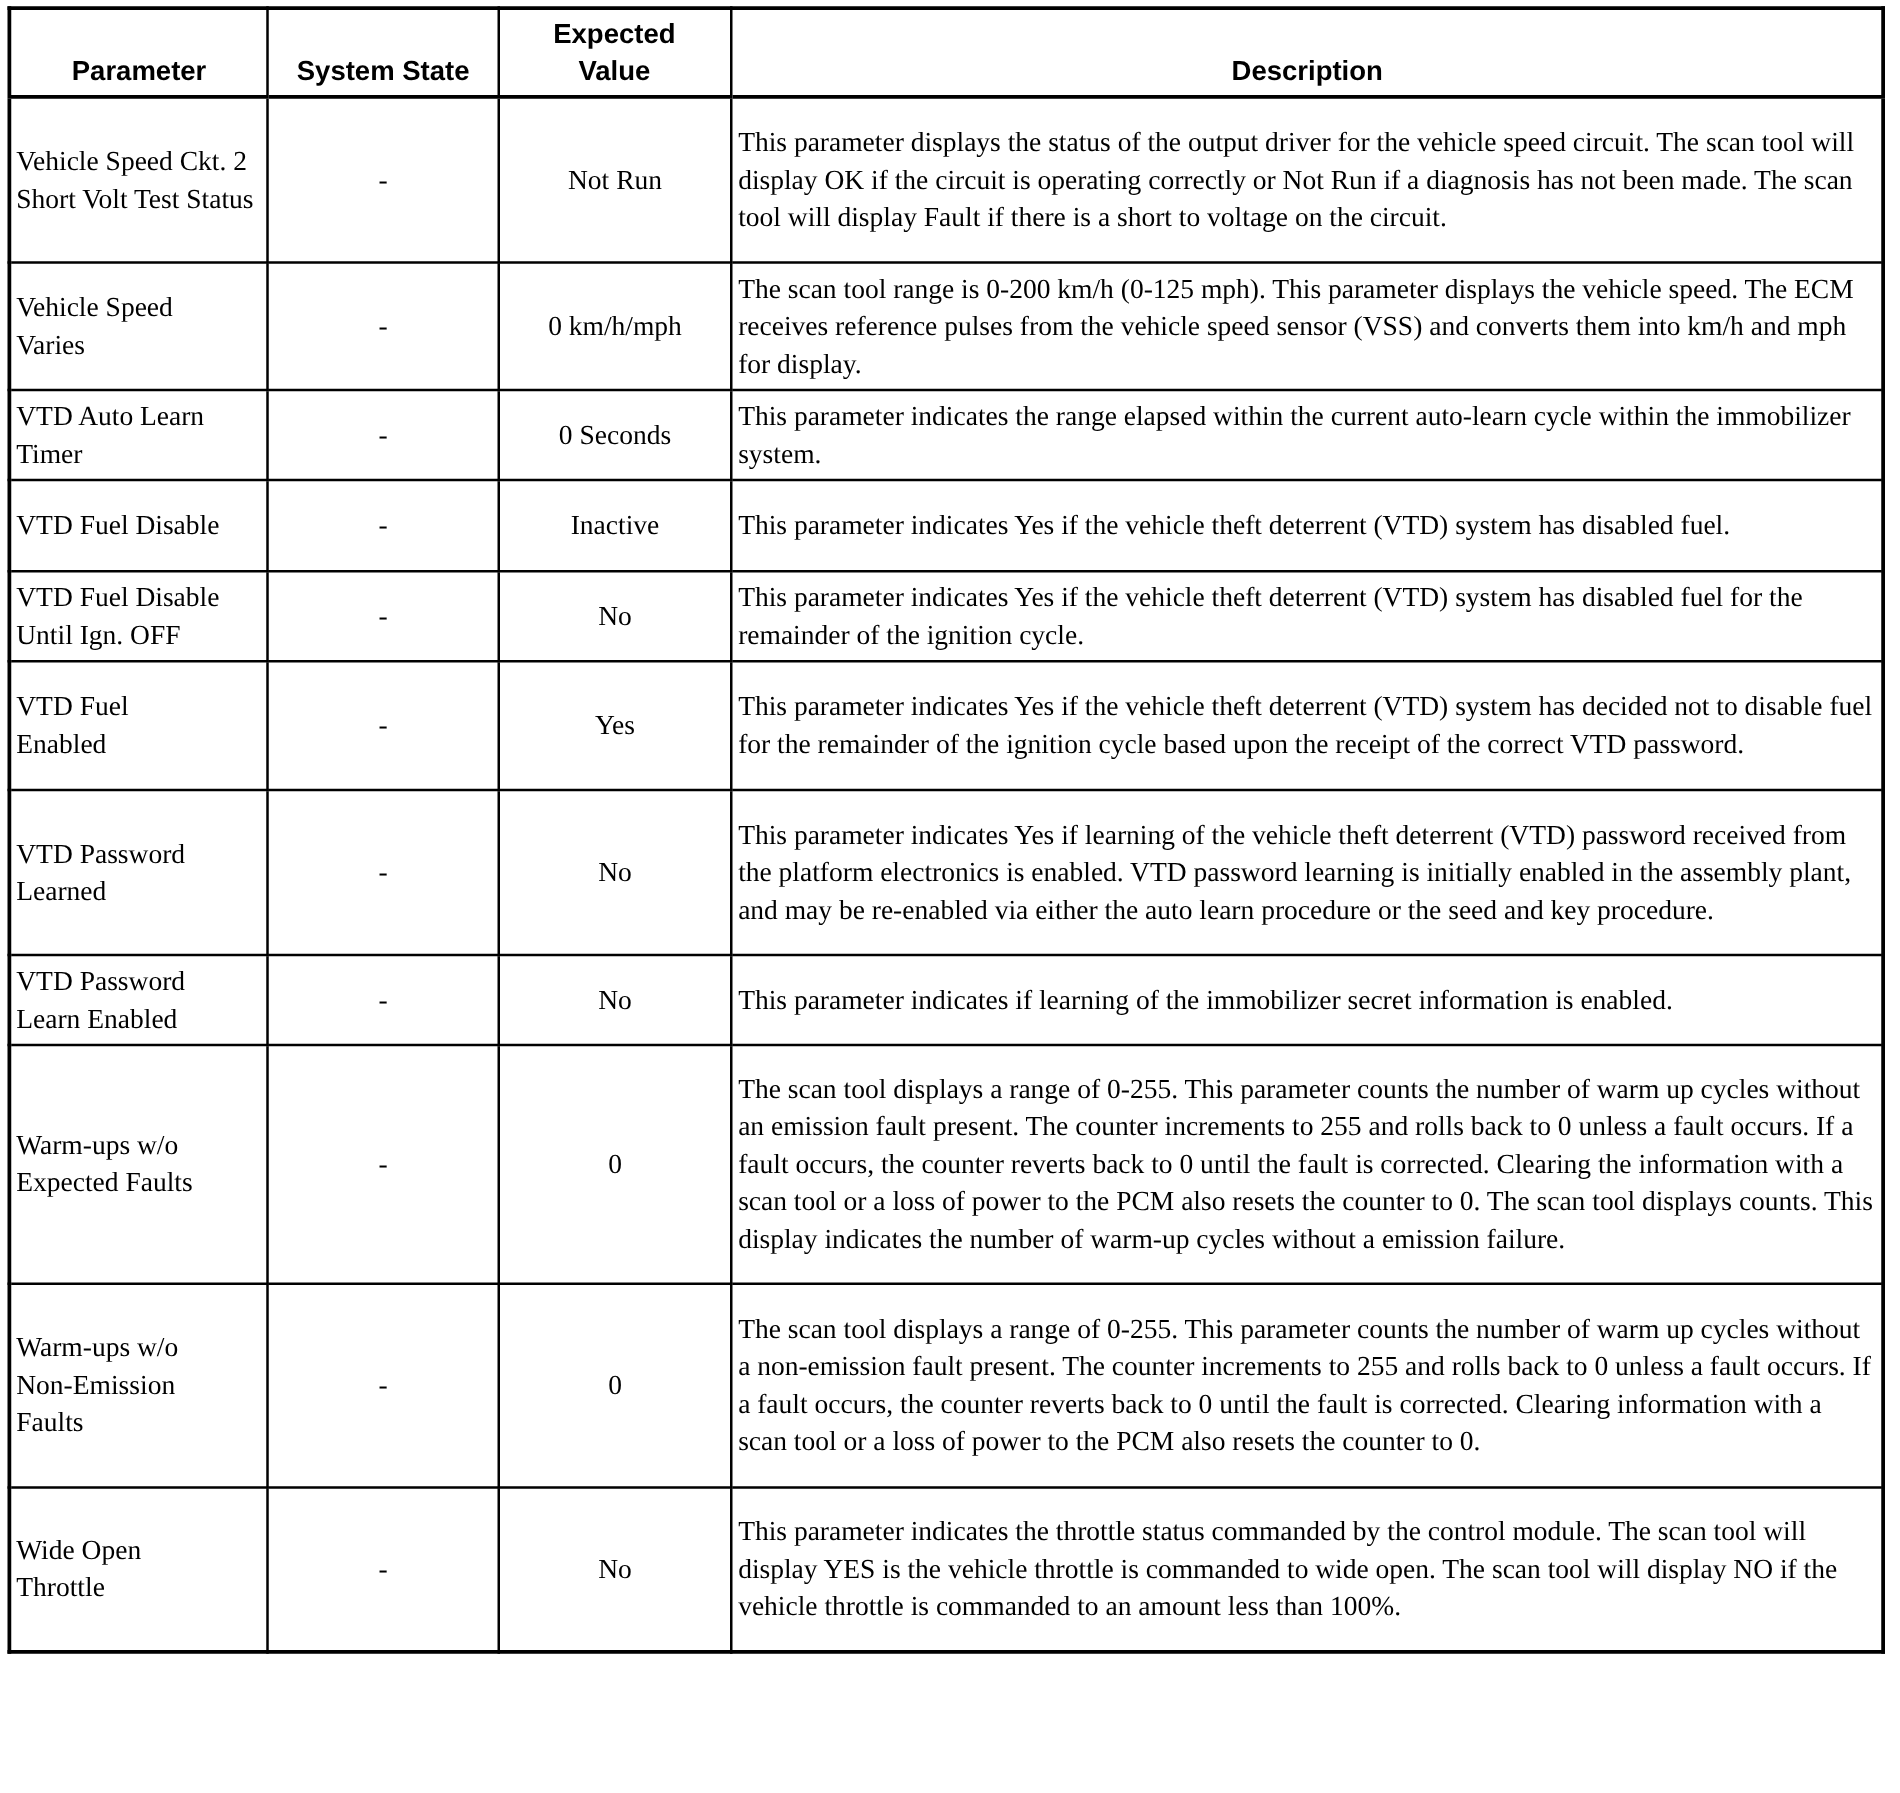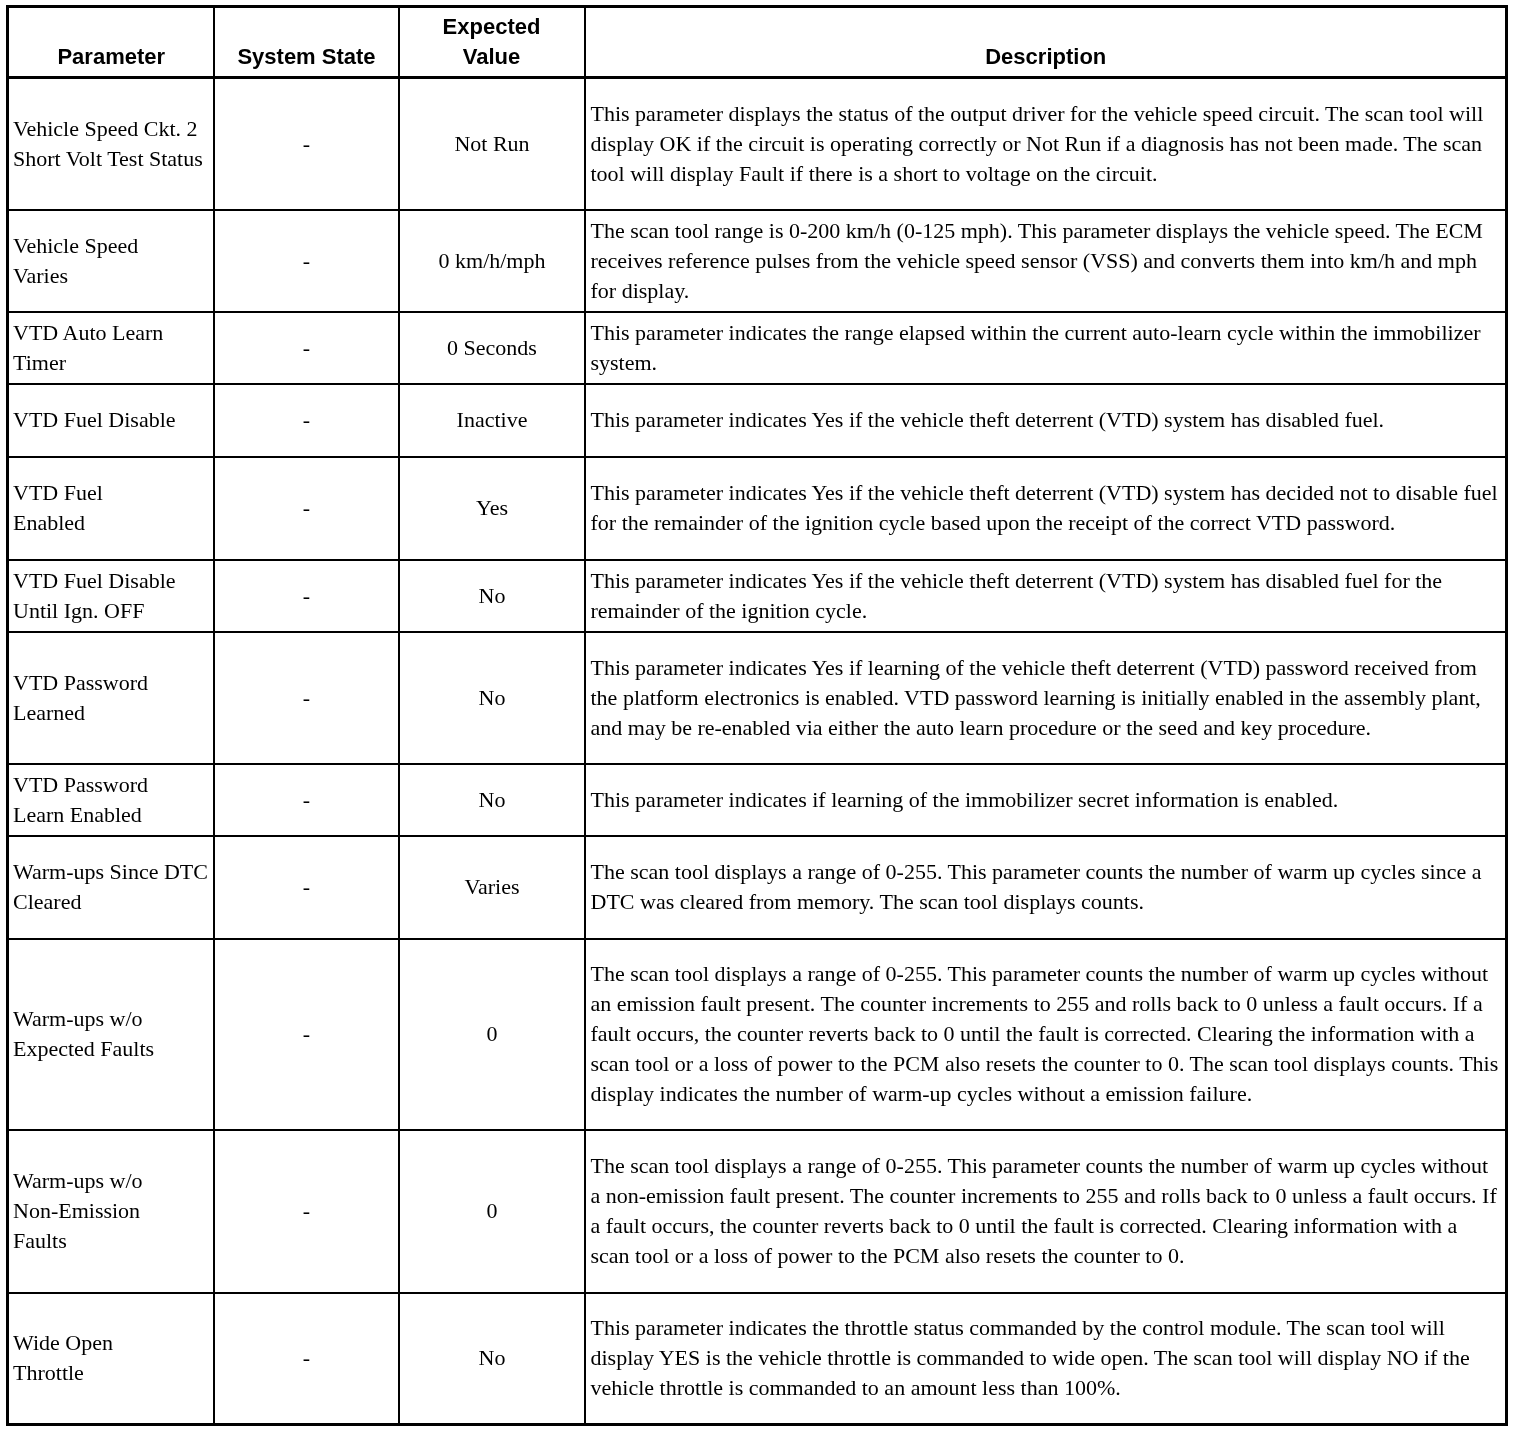--- a/index.html
+++ b/index.html
@@ -60,49 +60,43 @@
       <td class="state">-</td>
       <td class="value">0 Seconds</td>
       <td class="desc">This parameter indicates the range elapsed within the current auto-learn cycle within the immobilizer system.</td>
     </tr>
     <tr style="height:73px">
       <td class="param">VTD Fuel Disable</td>
       <td class="state">-</td>
       <td class="value">Inactive</td>
       <td class="desc">This parameter indicates Yes if the vehicle theft deterrent (VTD) system has disabled fuel.</td>
     </tr>
+    <tr style="height:72px">
+      <td class="param">VTD Fuel Disable Until Ign. OFF</td>
+      <td class="state">-</td>
+      <td class="value">No</td>
+      <td class="desc">This parameter indicates Yes if the vehicle theft deterrent (VTD) system has disabled fuel for the remainder of the ignition cycle.</td>
+    </tr>
     <tr style="height:103px">
       <td class="param" style="padding-right:90px">VTD Fuel Enabled</td>
       <td class="state">-</td>
       <td class="value">Yes</td>
       <td class="desc">This parameter indicates Yes if the vehicle theft deterrent (VTD) system has decided not to disable fuel for the remainder of the ignition cycle based upon the receipt of the correct VTD password.</td>
-    </tr>
-    <tr style="height:72px">
-      <td class="param">VTD Fuel Disable Until Ign. OFF</td>
-      <td class="state">-</td>
-      <td class="value">No</td>
-      <td class="desc">This parameter indicates Yes if the vehicle theft deterrent (VTD) system has disabled fuel for the remainder of the ignition cycle.</td>
     </tr>
     <tr style="height:132px">
       <td class="param" style="padding-right:30px">VTD Password Learned</td>
       <td class="state">-</td>
       <td class="value">No</td>
       <td class="desc">This parameter indicates Yes if learning of the vehicle theft deterrent (VTD) password received from the platform electronics is enabled. VTD password learning is initially enabled in the assembly plant, and may be re-enabled via either the auto learn procedure or the seed and key procedure.</td>
     </tr>
     <tr style="height:72px">
       <td class="param" style="padding-right:20px">VTD Password Learn Enabled</td>
       <td class="state">-</td>
       <td class="value">No</td>
       <td class="desc">This parameter indicates if learning of the immobilizer secret information is enabled.</td>
-    </tr>
-    <tr style="height:103px">
-      <td class="param">Warm-ups Since DTC Cleared</td>
-      <td class="state">-</td>
-      <td class="value">Varies</td>
-      <td class="desc">The scan tool displays a range of 0-255. This parameter counts the number of warm up cycles since a DTC was cleared from memory. The scan tool displays counts.</td>
     </tr>
     <tr style="height:191px">
       <td class="param" style="padding-right:10px">Warm-ups w/o Expected Faults</td>
       <td class="state">-</td>
       <td class="value">0</td>
       <td class="desc">The scan tool displays a range of 0-255. This parameter counts the number of warm up cycles without an emission fault present. The counter increments to 255 and rolls back to 0 unless a fault occurs. If a fault occurs, the counter reverts back to 0 until the fault is corrected. Clearing the information with a scan tool or a loss of power to the PCM also resets the counter to 0. The scan tool displays counts. This display indicates the number of warm-up cycles without a emission failure.</td>
     </tr>
     <tr style="height:163px">
       <td class="param" style="padding-right:30px">Warm-ups w/o Non-Emission Faults</td>
       <td class="state">-</td>

